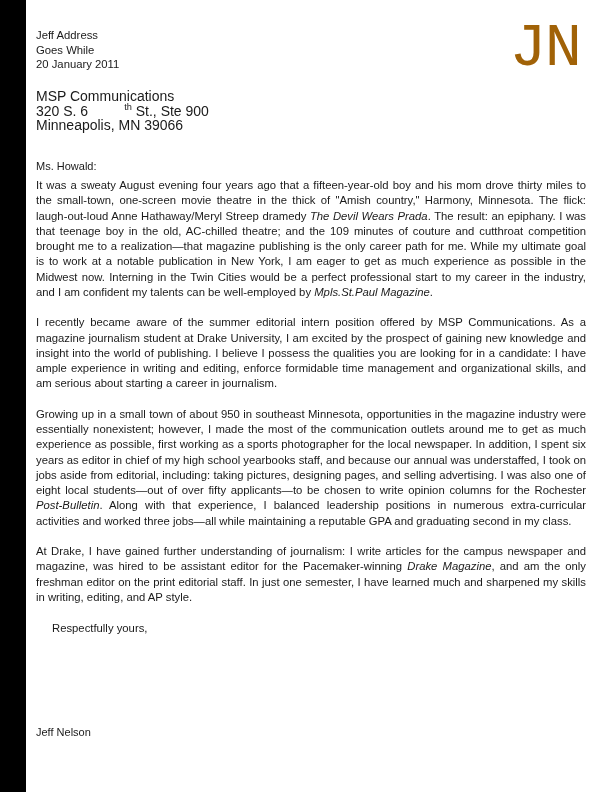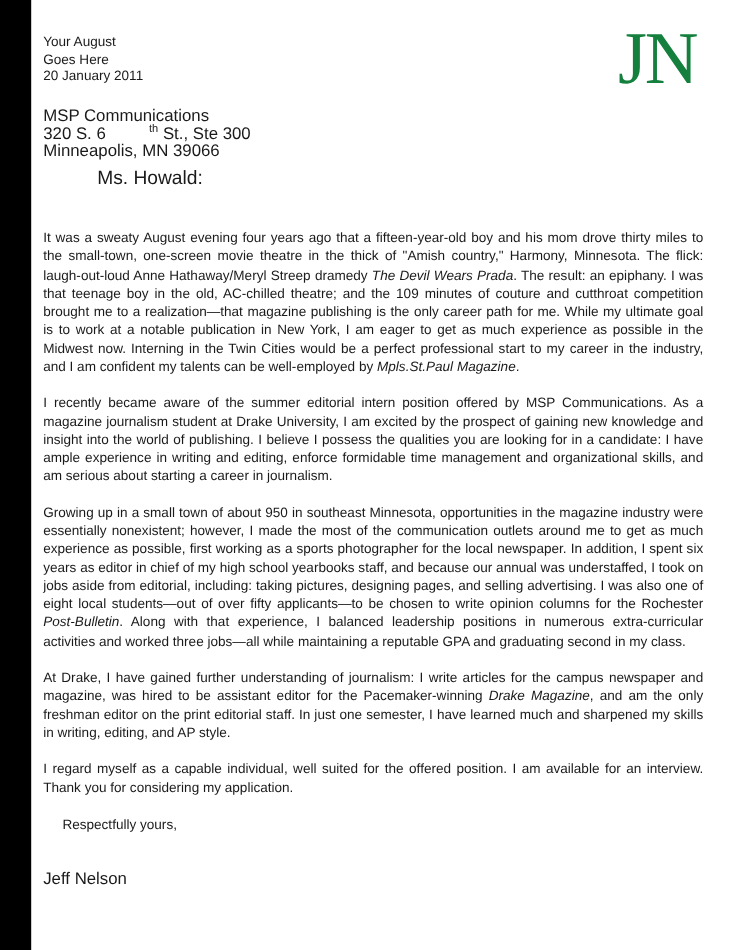--- a/index.html
+++ b/index.html
@@ -28,75 +28,74 @@
     position: absolute;
     left: 36px;
     top: 0;
     width: 552px;
     height: 792px;
   }
   .monogram {
     position: absolute;
     right: 8px;
     top: 18px;
-    font-family: Liberation Serif, serif;
+    font-family: Liberation Mono, monospace;
     font-size: 62px;
     line-height: 1;
     letter-spacing: -2px;
-    color: #15803d;
+    color: #a16207;
     font-weight: 400;
     user-select: none;
   }
   .sender-block {
     position: absolute;
     left: 0;
     top: 28px;
     font-size: 11.3px;
     line-height: 14.6px;
   }
   .recipient-block {
     position: absolute;
     left: 0;
     top: 89px;
     font-size: 14px;
     line-height: 14.6px;
   }
   .salutation {
     position: absolute;
     left: 0;
-    top: 142px;
-    font-size: 16px;
+    top: 159px;
+    font-size: 11px;
     line-height: 14.6px;
-    margin-left: 45px;
   }
   .body-area {
     position: absolute;
     left: 0;
-    top: 192px;
+    top: 178px;
     width: 550px;
   }
   .para {
     font-size: 11.3px;
     line-height: 15.25px;
     text-align: justify;
     margin: 0 0 15.25px 0;
     hyphens: auto;
     -webkit-hyphens: auto;
   }
   .closing {
     font-size: 11.3px;
     line-height: 15.25px;
     margin: 16px;
     text-align: left;
   }
   .signature {
     position: absolute;
     left: 0;
     top: 725px;
-    font-size: 14px;
+    font-size: 11px;
     line-height: 15.25px;
   }
   em, .ital {
     font-style: italic;
   }
   sup {
     font-size: 0.66em;
     vertical-align: super;
     line-height: 0;
     padding-left: 36px;
@@ -107,44 +106,43 @@
 
 <div class="page">
 
   <div class="left-bar"></div>
 
   <div class="content">
 
     <div class="monogram">JN</div>
 
     <div class="sender-block">
-      <div>Your August</div>
-      <div>Goes Here</div>
+      <div>Jeff Address</div>
+      <div>Goes While</div>
       <div>20 January 2011</div>
     </div>
 
     <div class="recipient-block">
       <div>MSP Communications</div>
-      <div><span>320 S. 6</span><sup>th</sup><span> St., Ste 300</span></div>
+      <div><span>320 S. 6</span><sup>th</sup><span> St., Ste 900</span></div>
       <div>Minneapolis, MN 39066</div>
     </div>
 
     <div class="salutation">Ms. Howald:</div>
 
     <div class="body-area">
 
       <p class="para"><span>It was a sweaty August evening four years ago that a fifteen-year-old boy and his mom drove thirty miles to the small-town, one-screen movie theatre in the thick of "Amish country," Harmony, Minnesota. The flick: laugh-out-loud Anne Hathaway/Meryl Streep dramedy </span><em>The Devil Wears Prada</em><span>. The result: an epiphany. I was that teenage boy in the old, AC-chilled theatre; and the 109 minutes of couture and cutthroat competition brought me to a realization—that magazine publishing is the only career path for me. While my ultimate goal is to work at a notable publication in New York, I am eager to get as much experience as possible in the Midwest now. Interning in the Twin Cities would be a perfect professional start to my career in the industry, and I am confident my talents can be well-employed by </span><em>Mpls.St.Paul Magazine</em><span>.</span></p>
 
       <p class="para">I recently became aware of the summer editorial intern position offered by MSP Communications. As a magazine journalism student at Drake University, I am excited by the prospect of gaining new knowledge and insight into the world of publishing. I believe I possess the qualities you are looking for in a candidate: I have ample experience in writing and editing, enforce formidable time management and organizational skills, and am serious about starting a career in journalism.</p>
 
       <p class="para"><span>Growing up in a small town of about 950 in southeast Minnesota, opportunities in the magazine industry were essentially nonexistent; however, I made the most of the communication outlets around me to get as much experience as possible, first working as a sports photographer for the local newspaper. In addition, I spent six years as editor in chief of my high school yearbooks staff, and because our annual was understaffed, I took on jobs aside from editorial, including: taking pictures, designing pages, and selling advertising. I was also one of eight local students—out of over fifty applicants—to be chosen to write opinion columns for the Rochester </span><em>Post-Bulletin</em><span>. Along with that experience, I balanced leadership positions in numerous extra-curricular activities and worked three jobs—all while maintaining a reputable GPA and graduating second in my class.</span></p>
 
       <p class="para"><span>At Drake, I have gained further understanding of journalism: I write articles for the campus newspaper and magazine, was hired to be assistant editor for the Pacemaker-winning </span><em>Drake Magazine</em><span>, and am the only freshman editor on the print editorial staff. In just one semester, I have learned much and sharpened my skills in writing, editing, and AP style.</span></p>
 
-      <p class="para">I regard myself as a capable individual, well suited for the offered position. I am available for an interview. Thank you for considering my application.</p>
 
       <p class="closing">Respectfully yours,</p>
 
     </div>
 
     <div class="signature">Jeff Nelson</div>
 
   </div>
 </div>
 

